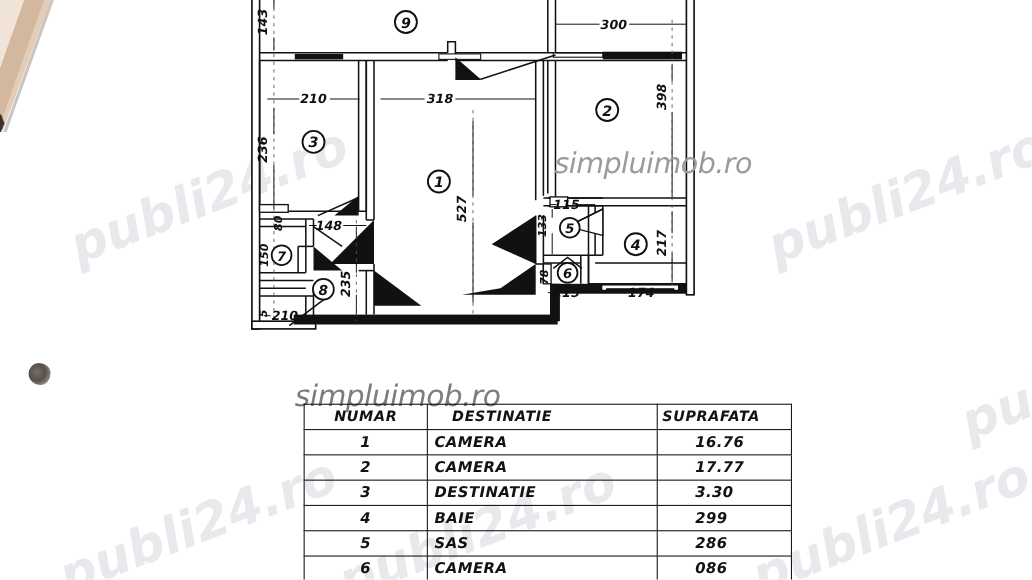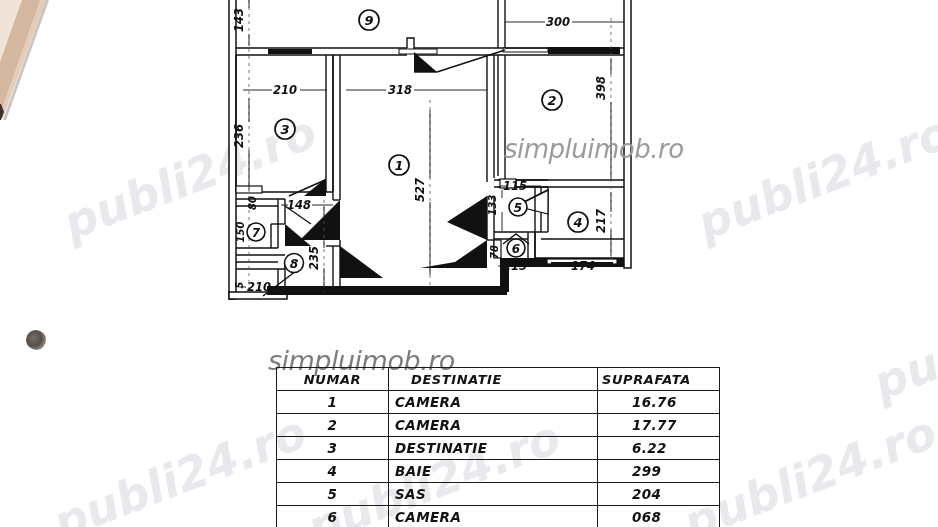--- a/index.html
+++ b/index.html
@@ -376,34 +376,34 @@
         <td class="col-sup">16.76</td>
       </tr>
       <tr>
         <td class="col-num">2</td>
         <td class="col-dest">CAMERA</td>
         <td class="col-sup">17.77</td>
       </tr>
       <tr>
         <td class="col-num">3</td>
         <td class="col-dest">DESTINATIE</td>
-        <td class="col-sup">6.22</td>
+        <td class="col-sup">3.30</td>
       </tr>
       <tr>
         <td class="col-num">4</td>
         <td class="col-dest">BAIE</td>
         <td class="col-sup">299</td>
       </tr>
       <tr>
         <td class="col-num">5</td>
         <td class="col-dest">SAS</td>
-        <td class="col-sup">204</td>
+        <td class="col-sup">286</td>
       </tr>
       <tr>
         <td class="col-num">6</td>
         <td class="col-dest">CAMERA</td>
-        <td class="col-sup">068</td>
+        <td class="col-sup">086</td>
       </tr>
 
     </tbody>
   </table>
 
 </div>
 
 </body></html>

